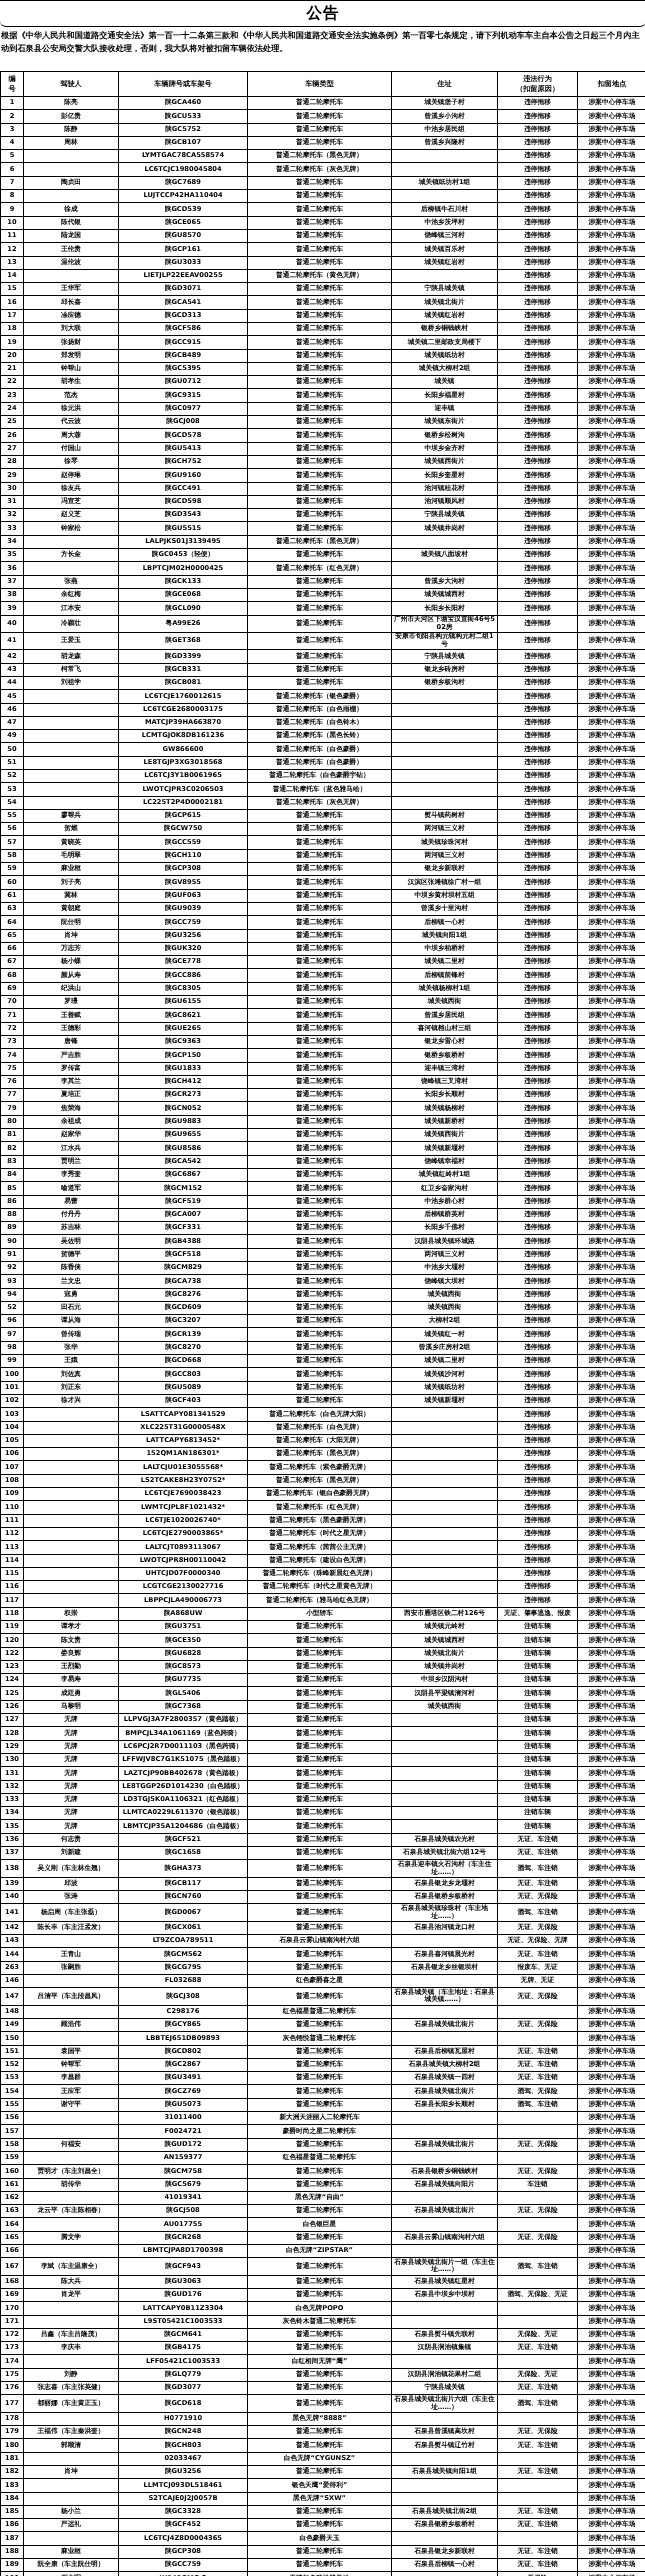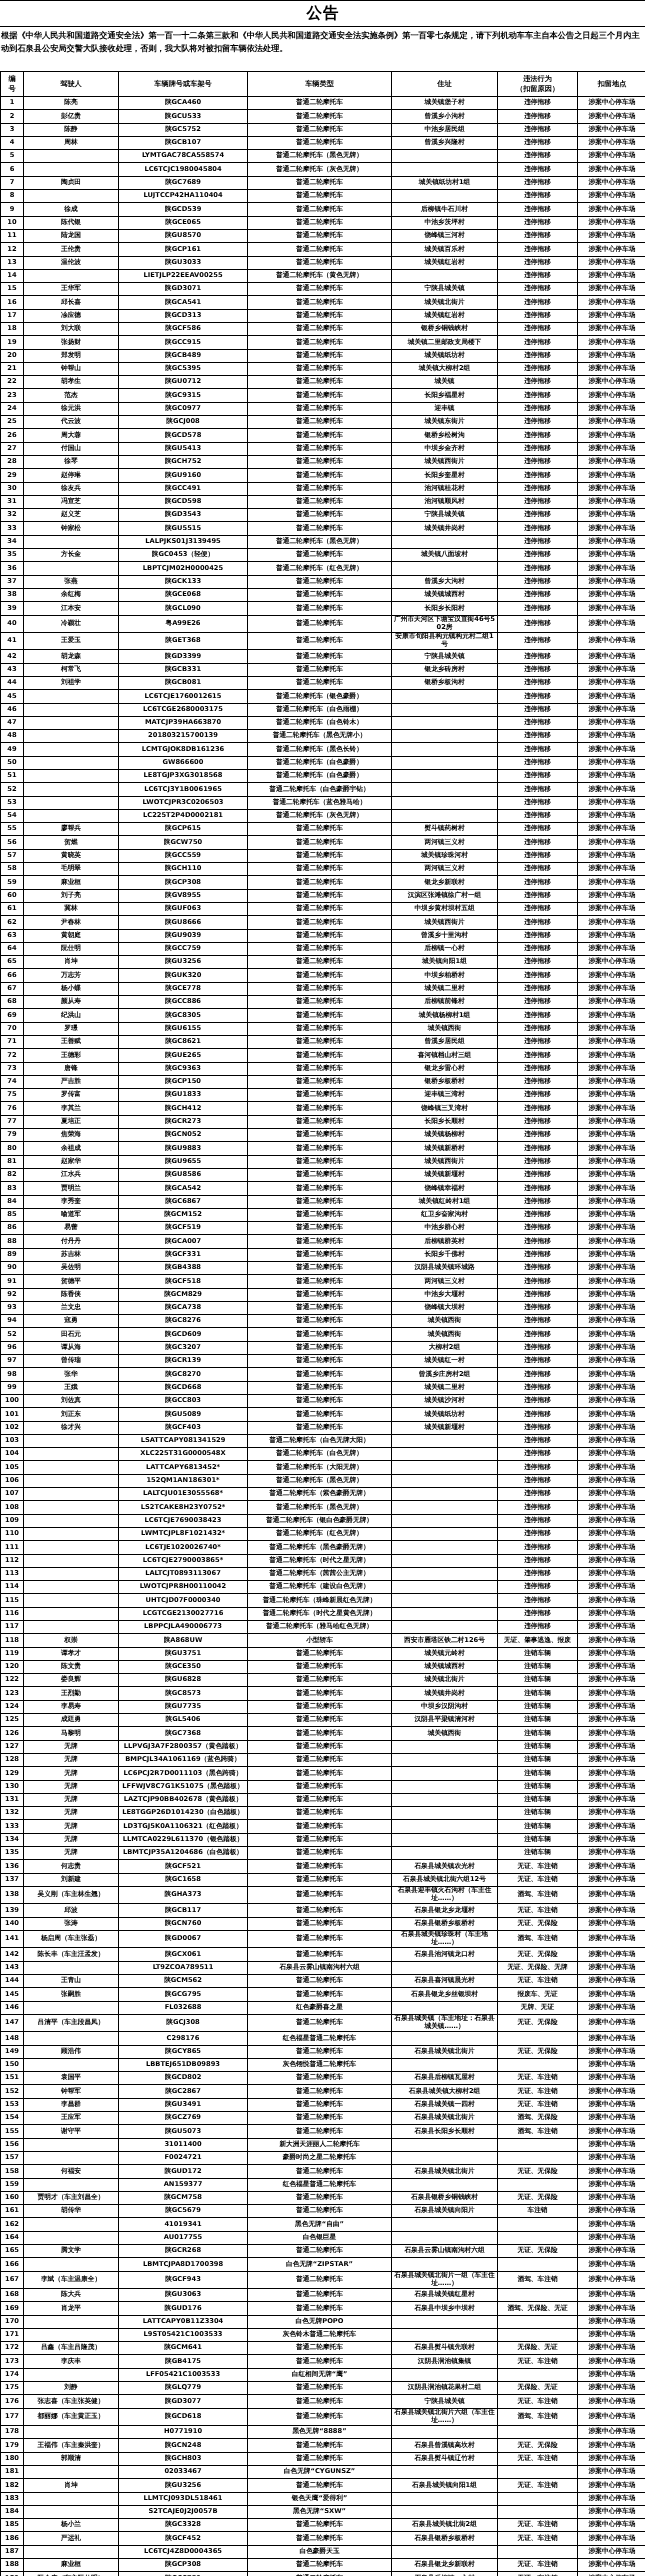--- a/index.html
+++ b/index.html
@@ -9,20 +9,21 @@
     font-weight:bold;
     color:#000;
   }
   .sheet { width:646px; border-top:0.5px solid #000; }
   .title {
     text-align:center;
     font-size:15.5px;
     letter-spacing:1px;
     padding:1.5px 0 2.6px 0;
     border-bottom:1px solid #000;
+    border-radius:6px;
   }
   .notice {
     font-size:8.2px;
     line-height:1.6;
     padding:2.1px 2.1px 15.5px 1px;
     text-align:left;
   }
   table.ann {
     width:646px;
     border-collapse:collapse;
@@ -502,29 +503,20 @@
         <tr>
           <td>47</td>
           <td></td>
           <td>MATCJP39HA663870</td>
           <td>普通二轮摩托车（白色铃木）</td>
           <td></td>
           <td>违停拖移</td>
           <td>涉案中心停车场</td>
         </tr>
         <tr>
-          <td>48</td>
-          <td></td>
-          <td>201803215700139</td>
-          <td>普通二轮摩托车（黑色无牌小）</td>
-          <td></td>
-          <td>违停拖移</td>
-          <td>涉案中心停车场</td>
-        </tr>
-        <tr>
           <td>49</td>
           <td></td>
           <td>LCMTGJOK8DB161236</td>
           <td>普通二轮摩托车（黑色长铃）</td>
           <td></td>
           <td>违停拖移</td>
           <td>涉案中心停车场</td>
         </tr>
         <tr>
           <td>50</td>
@@ -624,29 +616,20 @@
           <td>汉滨区张滩镇徐广村一组</td>
           <td>违停拖移</td>
           <td>涉案中心停车场</td>
         </tr>
         <tr>
           <td>61</td>
           <td>冀林</td>
           <td>陕GUF063</td>
           <td>普通二轮摩托车</td>
           <td>中坝乡黄村坝村五组</td>
-          <td>违停拖移</td>
-          <td>涉案中心停车场</td>
-        </tr>
-        <tr>
-          <td>62</td>
-          <td>尹春林</td>
-          <td>陕GU8666</td>
-          <td>普通二轮摩托车</td>
-          <td>城关镇西街片</td>
           <td>违停拖移</td>
           <td>涉案中心停车场</td>
         </tr>
         <tr>
           <td>63</td>
           <td>黄朝庭</td>
           <td>陕GU9039</td>
           <td>普通二轮摩托车</td>
           <td>曾溪乡十里沟村</td>
           <td>违停拖移</td>
@@ -1348,21 +1331,21 @@
         <tr>
           <td>144</td>
           <td>王青山</td>
           <td>陕GCM562</td>
           <td>普通二轮摩托车</td>
           <td>石泉县喜河镇晨光村</td>
           <td>无证、车注销</td>
           <td>涉案中心停车场</td>
         </tr>
         <tr>
-          <td>145</td>
+          <td>263</td>
           <td>张嗣胜</td>
           <td>陕GCG795</td>
           <td>普通二轮摩托车</td>
           <td>石泉县银龙乡丝银坝村</td>
           <td>报废车、无证</td>
           <td>涉案中心停车场</td>
         </tr>
         <tr>
           <td>146</td>
           <td></td>
@@ -1507,20 +1490,29 @@
           <td>车注销</td>
           <td>涉案中心停车场</td>
         </tr>
         <tr>
           <td>162</td>
           <td></td>
           <td>41019341</td>
           <td>黑色无牌“自由”</td>
           <td></td>
           <td></td>
+          <td>涉案中心停车场</td>
+        </tr>
+        <tr>
+          <td>163</td>
+          <td>龙云平（车主陈相春）</td>
+          <td>陕GCJ508</td>
+          <td>普通二轮摩托车</td>
+          <td>石泉县城关镇北街片</td>
+          <td>无证、无保险</td>
           <td>涉案中心停车场</td>
         </tr>
         <tr>
           <td>164</td>
           <td></td>
           <td>AU017755</td>
           <td>白色银巨星</td>
           <td></td>
           <td></td>
           <td>涉案中心停车场</td>

